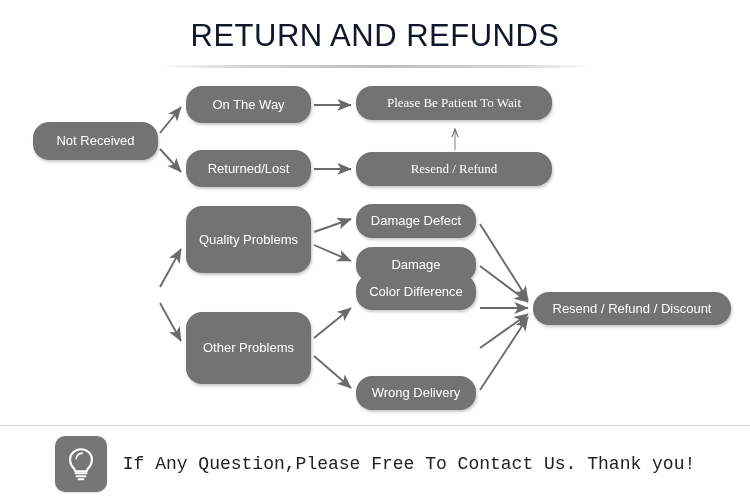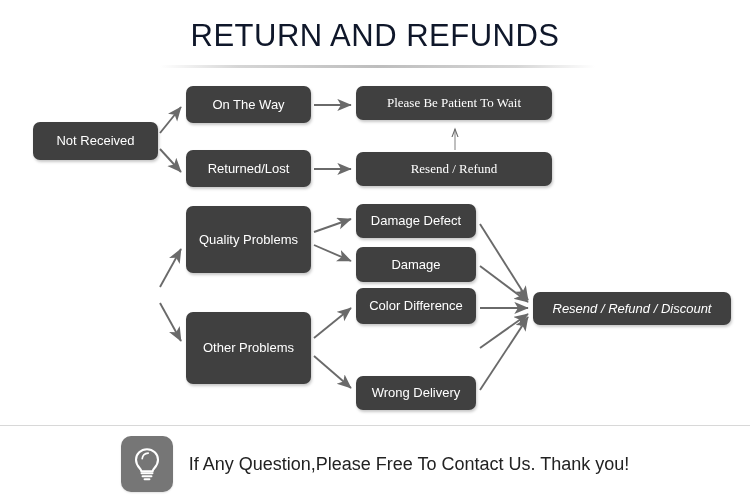--- a/index.html
+++ b/index.html
@@ -44,23 +44,23 @@
         rgba(200,200,200,0.75) 18%,
         rgba(186,186,186,0.95) 50%,
         rgba(200,200,200,0.75) 82%,
         rgba(255,255,255,0) 100%);
     border-radius: 2px;
   }
 
   
   .node {
     position: absolute;
-    background: #404040;
+    background: #737373;
     color: #ffffff;
-    border-radius: 7px;
+    border-radius: 16px;
     display: flex;
     align-items: center;
     justify-content: center;
     text-align: center;
     font-size: 13px;
     line-height: 1.2;
     box-shadow: 1px 2px 3px rgba(0,0,0,0.22);
     box-sizing: border-box;
     padding: 2px 6px;
     user-select: none;
@@ -87,20 +87,21 @@
   }
   #footer {
     position: absolute;
     left: 0;
     top: 432px;
     width: 750px;
     height: 64px;
     display: flex;
     align-items: center;
     justify-content: center;
+    font-family: Liberation Mono, monospace;
   }
   #bulb-badge {
     width: 52px;
     height: 56px;
     background: #767676;
     border-radius: 10px;
     display: flex;
     align-items: center;
     justify-content: center;
     flex: none;
@@ -171,26 +172,26 @@
 
 
   <div class="node" style="left:186px; top:206px; width:125px; height:67px;">Quality Problems</div>
 
   <div class="node" style="left:186px; top:312px; width:125px; height:72px;">Other Problems</div>
 
   <div class="node" style="left:356px; top:204px; width:120px; height:34px;">Damage Defect</div>
 
   <div class="node" style="left:356px; top:247px; width:120px; height:35px;">Damage</div>
 
-  <div class="node" style="left:356px; top:288px; width:120px; height:36px;">Color Difference</div>
+  <div class="node" style="left:356px; top:274px; width:120px; height:36px;">Color Difference</div>
 
 
   <div class="node" style="left:356px; top:376px; width:120px; height:34px;">Wrong Delivery</div>
 
-  <div class="node" style="left:533px; top:292px; width:198px; height:33px;font-style:italic;">Resend / Refund / Discount</div>
+  <div class="node" style="left:533px; top:292px; width:198px; height:33px;">Resend / Refund / Discount</div>
 
   <div id="footer-rule"></div>
   <div id="footer">
     <div id="bulb-badge">
       <svg width="34" height="38" viewBox="0 0 34 38" aria-hidden="true">
         <path d="M17 4.2c-6.1 0-11 4.7-11 10.5 0 3.6 1.8 6.3 3.5 8.3 1.1 1.3 1.8 2.2 1.9 3.2h11.2c0.1-1 0.8-1.9 1.9-3.2 1.7-2 3.5-4.7 3.5-8.3 0-5.8-4.9-10.5-11-10.5z" fill="none" stroke="#ffffff" stroke-width="2.1"></path>
         <path d="M12.2 13.6c0.4-3 2.9-5.3 6-5.5" fill="none" stroke="#ffffff" stroke-width="1.7" stroke-linecap="round"></path>
         <path d="M11.6 28.2h10.8" fill="none" stroke="#ffffff" stroke-width="2.1" stroke-linecap="round"></path>
         <path d="M12.6 31.3h8.8" fill="none" stroke="#ffffff" stroke-width="2.1" stroke-linecap="round"></path>
         <path d="M14.6 34.2h4.8" fill="none" stroke="#ffffff" stroke-width="2.1" stroke-linecap="round"></path>

